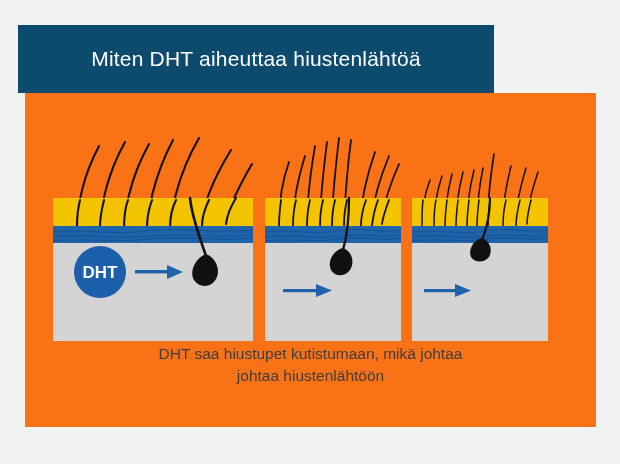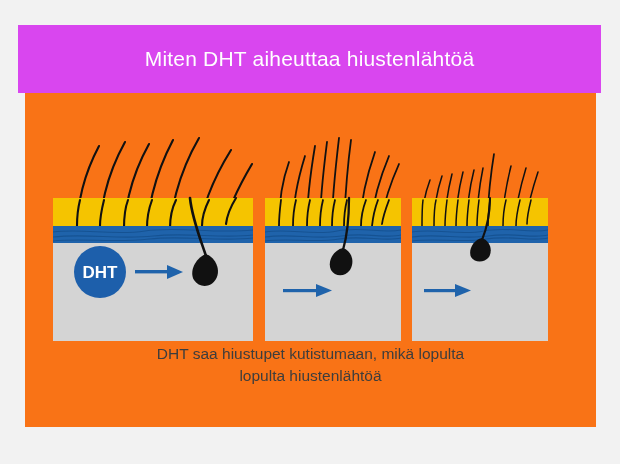--- a/index.html
+++ b/index.html
@@ -16,23 +16,23 @@
   .page {
     position: relative;
     width: 620px;
     height: 464px;
   }
   
   .header-banner {
     position: absolute;
     left: 18px;
     top: 25px;
-    width: 583px;
+    width: 476px;
     height: 68px;
-    background: #d946ef;
+    background: #0c4a6e;
     display: flex;
     align-items: center;
     justify-content: center;
     box-sizing: border-box;
   }
   .header-title {
     color: #ffffff;
     font-size: 21px;
     font-weight: 400;
     letter-spacing: 0.2px;
@@ -232,18 +232,18 @@
           <g fill="#1f63ab">
             <rect x="12" y="169" width="34" height="3.2"></rect>
             <polygon points="43,164 59,170.5 43,177"></polygon>
           </g>
         </svg>
       </div>
 
     </div>
 
     <div class="caption">
-      <span class="caption-line">DHT saa hiustupet kutistumaan, mikä lopulta</span>
-      <span class="caption-line">lopulta hiustenlähtöä</span>
+      <span class="caption-line">DHT saa hiustupet kutistumaan, mikä johtaa</span>
+      <span class="caption-line">johtaa hiustenlähtöön</span>
     </div>
 
   </div>
 </div>
 
 </body></html>

